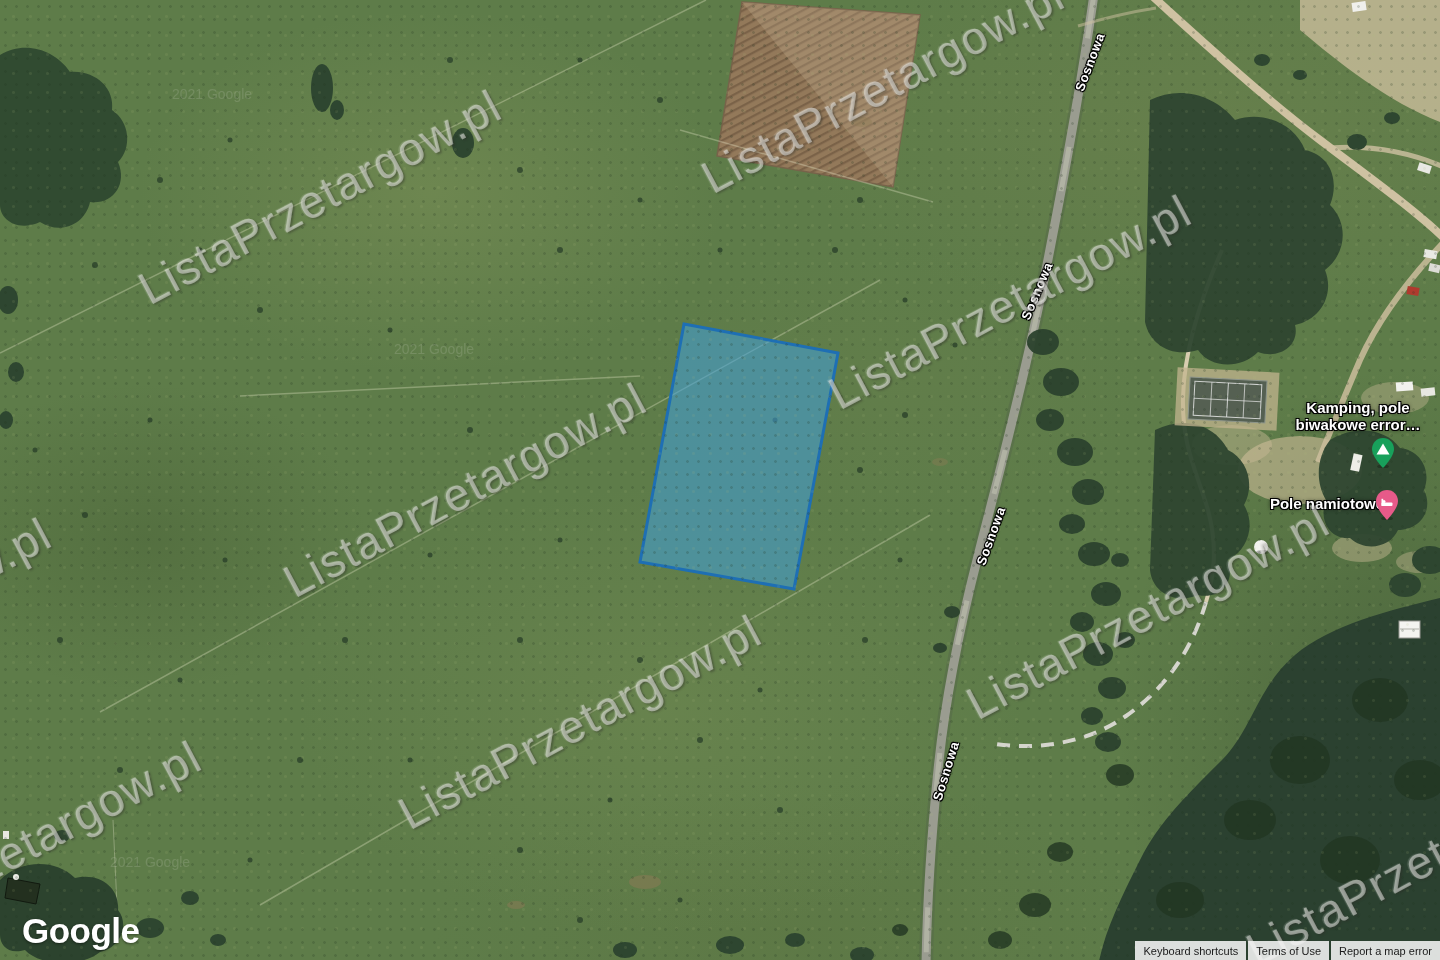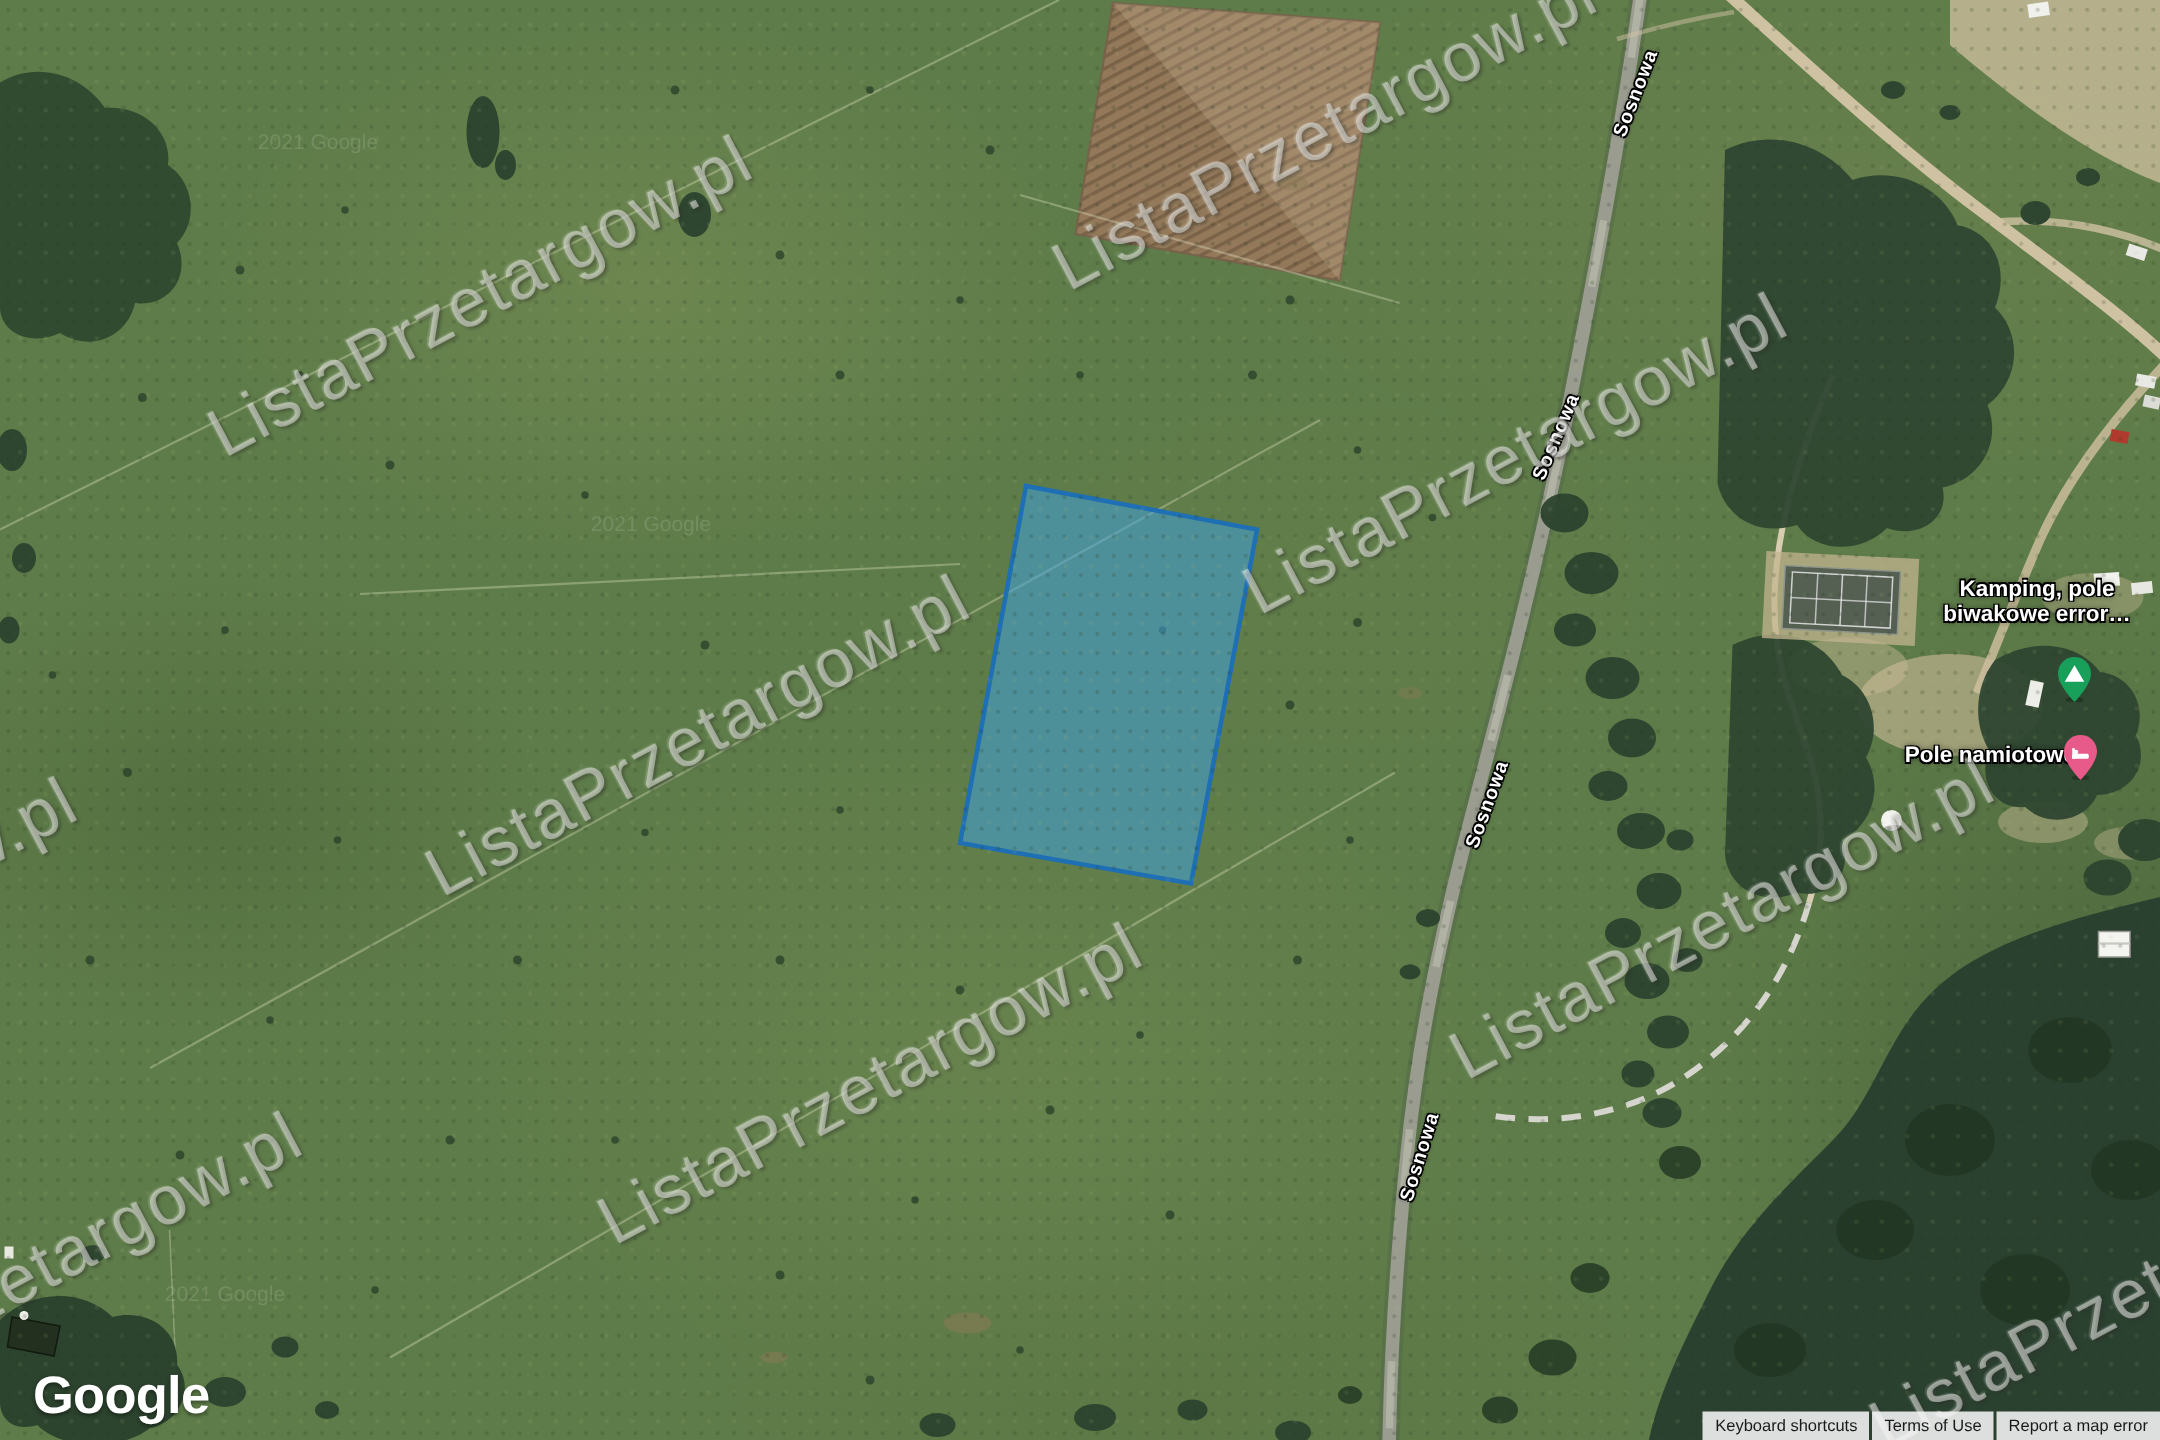--- a/index.html
+++ b/index.html
@@ -239,21 +239,21 @@
     </g>
   </svg>
 
   <div class="speckle"></div>
 
   <div class="road-label" style="left:1090px;top:62px;">Sosnowa</div>
   <div class="road-label" style="left:1037px;top:291px;transform:translate(-50%,-50%) rotate(-67deg);">Sosnowa</div>
   <div class="road-label" style="left:991px;top:536px;transform:translate(-50%,-50%) rotate(-70deg);">Sosnowa</div>
   <div class="road-label" style="left:946px;top:771px;transform:translate(-50%,-50%) rotate(-73deg);">Sosnowa</div>
 
-  <div class="poi-label" style="left:1358px;top:384px;">
+  <div class="poi-label" style="left:1358px;top:399px;">
     <div>Kamping, pole</div>
     <div>biwakowe error…</div>
   </div>
   <svg class="pin" style="left:1372px;top:438px;" width="22" height="30" viewBox="0 0 22 30">
     <ellipse cx="11" cy="28.5" rx="6" ry="2" fill="rgba(0,0,0,0.25)"></ellipse>
     <path d="M11,0 C4.9,0 0,4.9 0,11 C0,19 11,30 11,30 C11,30 22,19 22,11 C22,4.9 17.1,0 11,0 Z" fill="#18A05B"></path>
     <polygon points="11,5.5 17.5,16.5 4.5,16.5" fill="#ffffff"></polygon>
   </svg>
 
   <div class="poi-label" style="left:1327px;top:495px;">

